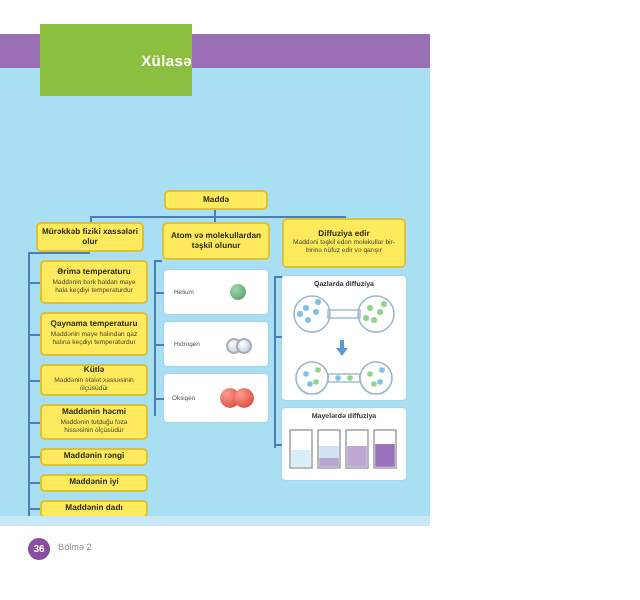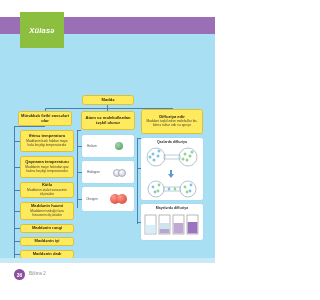--- a/index.html
+++ b/index.html
@@ -12,25 +12,24 @@
   }
   .page{position:absolute;inset:0;background:#ffffff;}
 
   
   .band{
     position:absolute;left:0;top:17px;width:215px;height:17px;
     background:#9b6fb5;
   }
   
   .title-chip{
-    position:absolute;left:20px;top:12px;width:44px;height:36px;
+    position:absolute;left:20px;top:12px;width:76px;height:36px;
     background:#8cbf3f;
-    display:flex;align-items:center;justify-content:center;
+    display:flex;align-items:center;justify-content:flex-end;
     z-index:5;
-    font-style:italic;
   }
   .title-chip span{
     color:#ffffff;font-weight:bold;font-size:7.5px;letter-spacing:.2px;
   }
 
   
   .content{
     position:absolute;left:0;top:34px;width:215px;height:224px;
     background:#a9dff3;
   }

